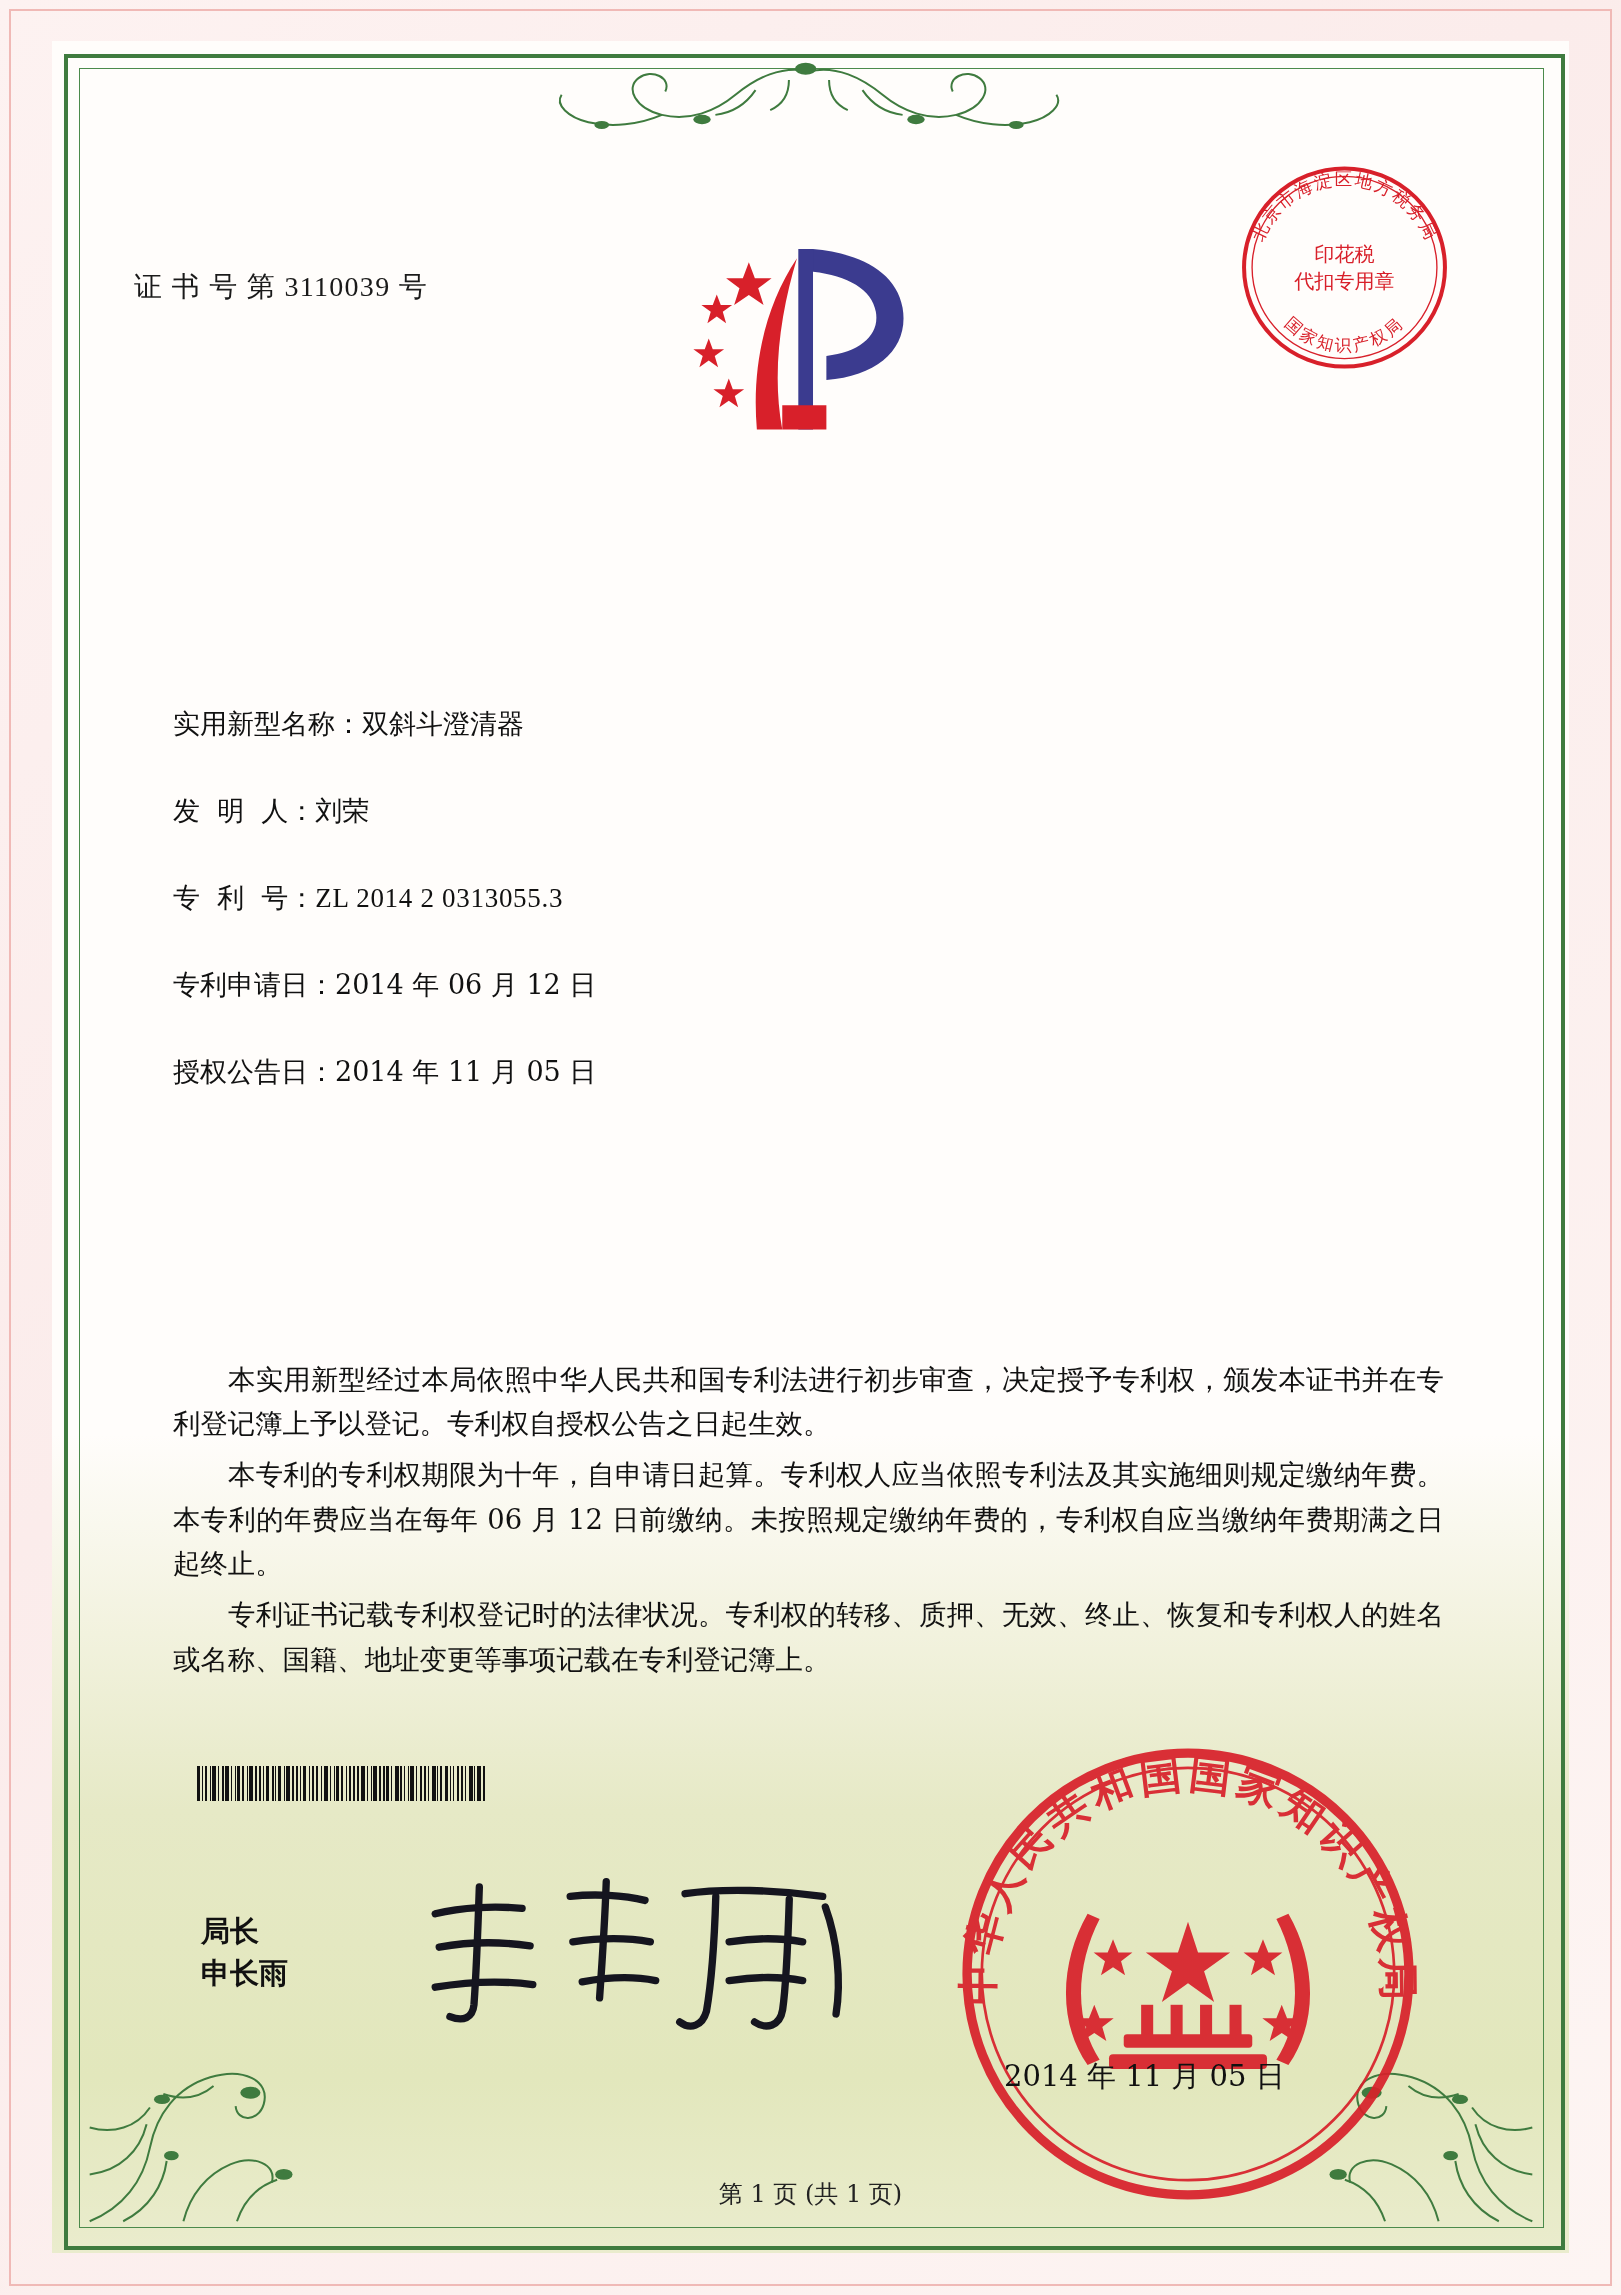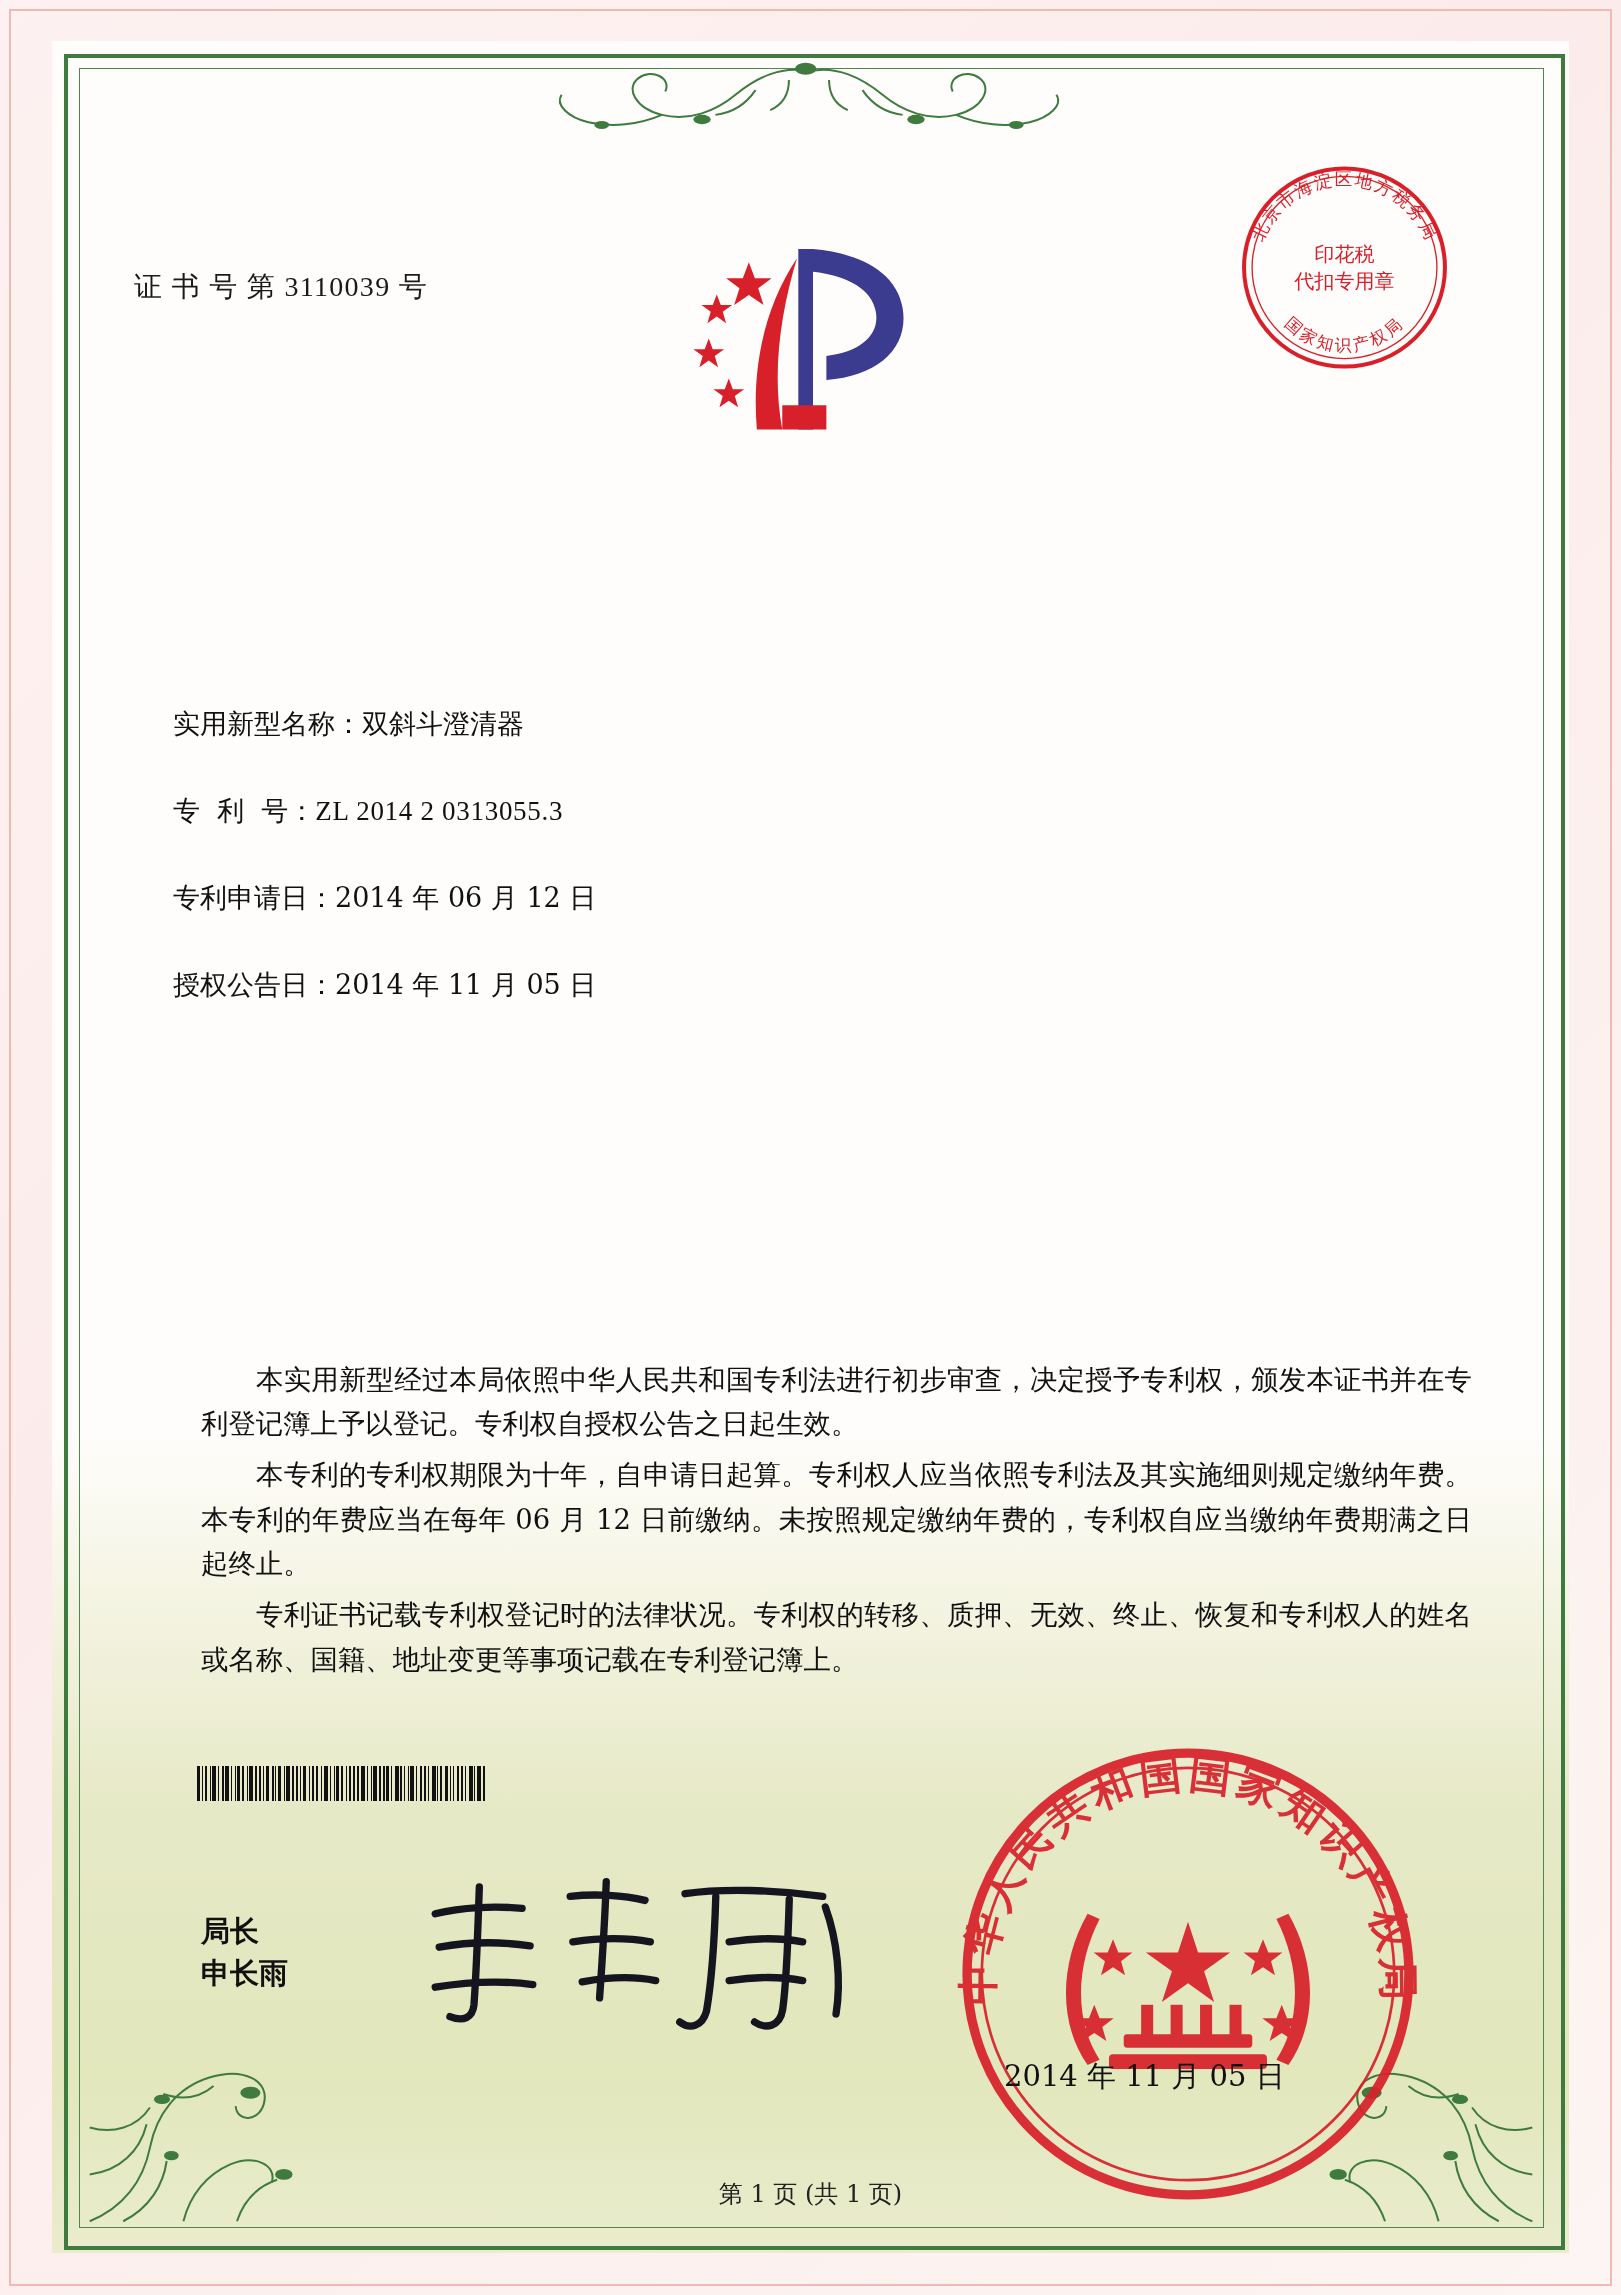--- a/index.html
+++ b/index.html
@@ -116,21 +116,20 @@
   
   .paras {
     position: absolute;
     left: 173px;
     top: 1358px;
     width: 1271px;
     font-size: 27.4px;
     line-height: 1.62;
     color: #111;
     font-family: "DejaVu Serif", "Liberation Serif", serif;
-    margin-left: 28px;
   }
   .paras p {
     margin: 0 0 6.7px 0;
     text-indent: 55px;
     text-align: justify;
   }
 
   
   .barcode {
     position: absolute;
@@ -300,20 +299,24 @@
       <text x="165" y="155" font-size="30" fill="#d8202a" text-anchor="middle" font-family="'DejaVu Serif',serif">印花税</text>
       <text x="165" y="196" font-size="30" fill="#d8202a" text-anchor="middle" font-family="'DejaVu Serif',serif">代扣专用章</text>
     </svg>
   </div>
 
 
   <div class="fields">
     <div class="field-row">
       <span class="field-label">实用新型名称：</span>
       <span class="field-value">双斜斗澄清器</span>
+    </div>
+    <div class="field-row">
+      <span class="field-label">发  明  人：</span>
+      <span class="field-value">刘荣</span>
     </div>
     <div class="field-row">
       <span class="field-label">专  利  号：</span>
       <span class="field-value mono">ZL 2014 2 0313055.3</span>
     </div>
     <div class="field-row">
       <span class="field-label">专利申请日：</span>
       <span class="field-value">2014 年 06 月 12 日</span>
     </div>
     <div class="field-row">

